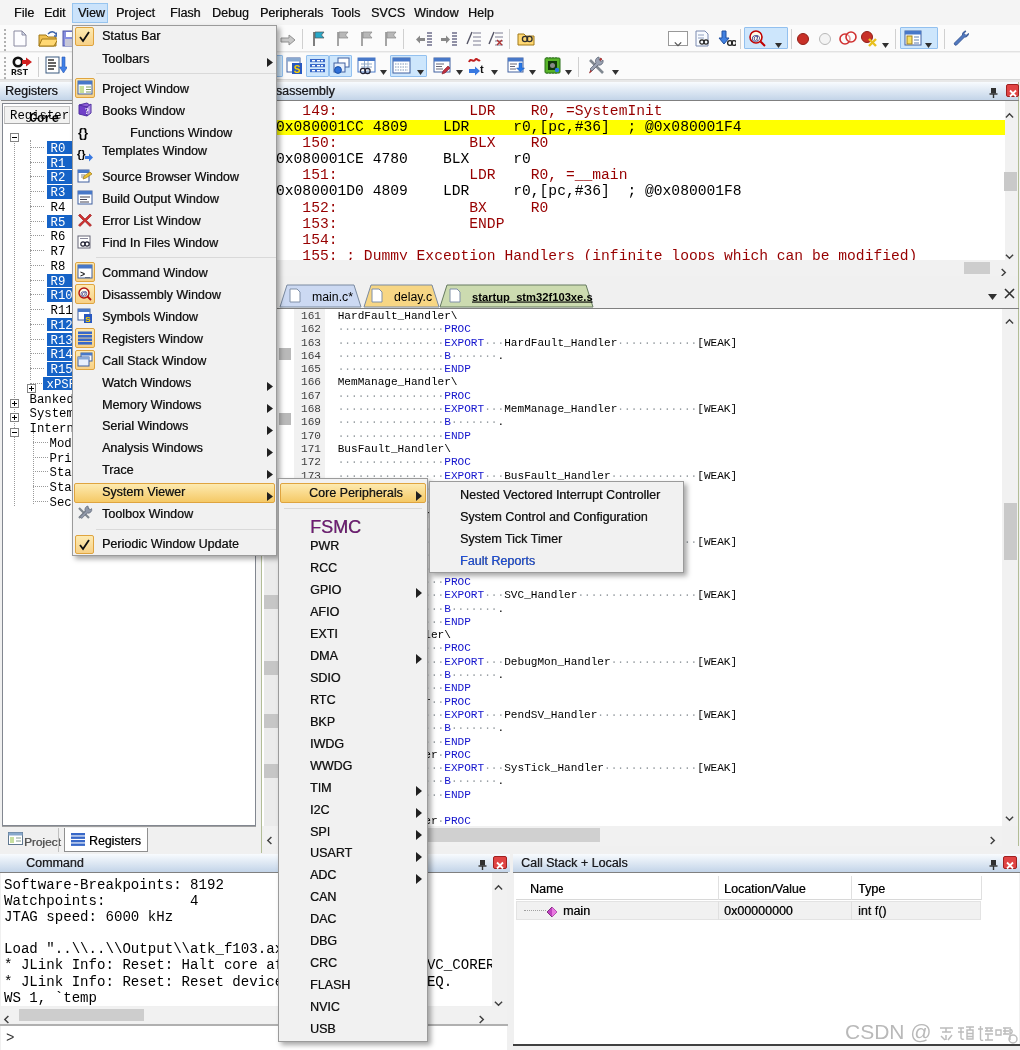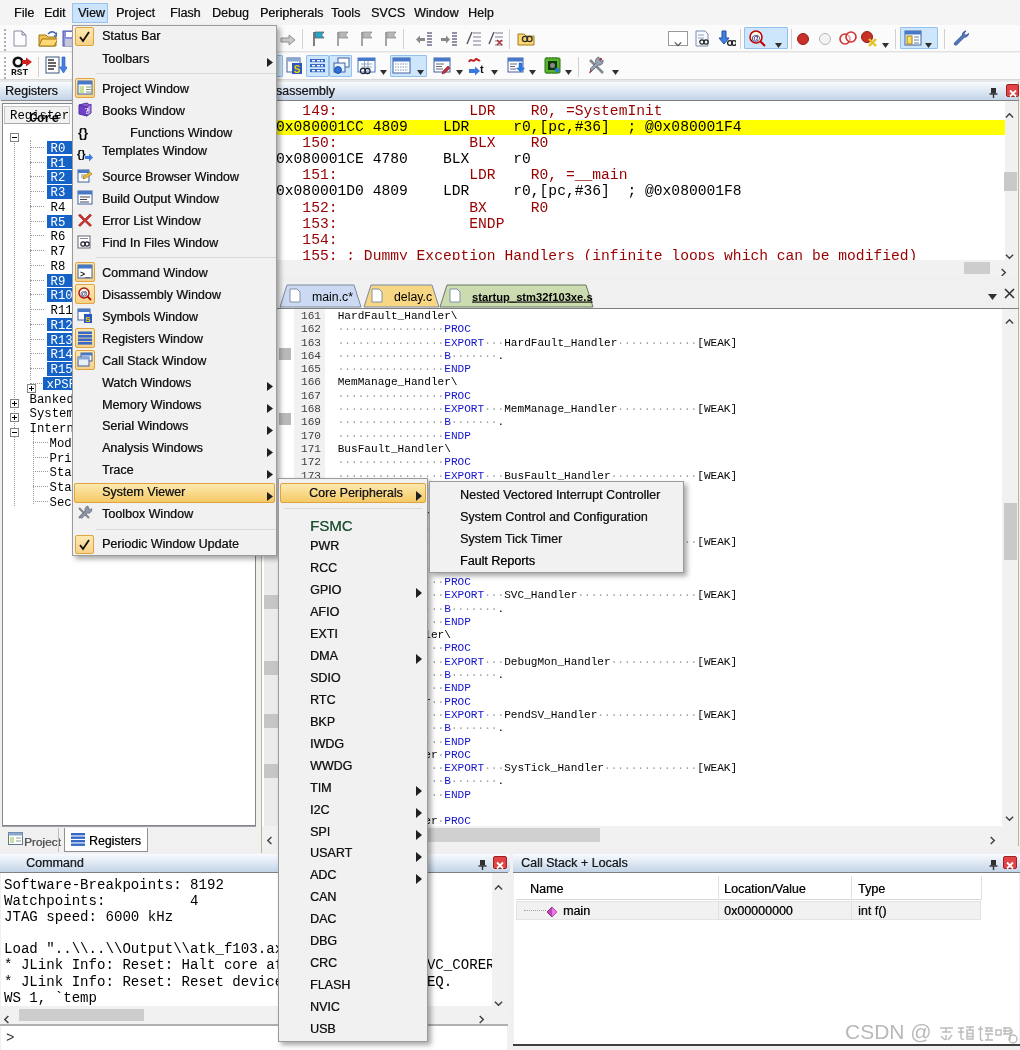--- a/index.html
+++ b/index.html
@@ -793,21 +793,21 @@
       <path d="M2 7 l3 4 6 -9" fill="none" stroke="#101010" stroke-width="1.8"></path>
     </svg></div>
 <div class="ft" style="left:102px;top:537.3px;font-size:12.5px;color:#111;white-space:nowrap;">Periodic Window Update</div>
 <div style="left:278px;top:478px;width:150px;height:564px;background:#f1f1f1;border:1px solid #9b9b9b;box-shadow:3px 3px 5px rgba(0,0,0,0.35);"></div>
 <div class="hl" style="left:280px;top:483px;width:146px;height:20px;"></div>
 <div class="ft" style="left:309px;top:486.3px;font-size:12.5px;color:#111;white-space:nowrap;">Core Peripherals</div>
 <div style="left:416px;top:487px;width:6px;height:10px;"><svg width="6" height="10" viewBox="0 0 6 10">
       <path d="M0 0 L6 5 L0 10 Z" fill="#202020"></path>
     </svg></div>
 <div class="sep" style="left:284px;top:508px;width:138px;height:1px;"></div>
-<div class="ft" style="left:310px;top:517.1999999999999px;font-size:15px;color:#14532d;white-space:nowrap;">FSMC</div>
+<div class="ft" style="left:310px;top:517.1999999999999px;font-size:18px;color:#701a75;white-space:nowrap;">FSMC</div>
 <div class="ft" style="left:310px;top:539.15px;font-size:12.5px;color:#111;white-space:nowrap;">PWR</div>
 <div class="ft" style="left:310px;top:561.1px;font-size:12.5px;color:#111;white-space:nowrap;">RCC</div>
 <div class="ft" style="left:310px;top:583.0500000000001px;font-size:12.5px;color:#111;white-space:nowrap;">GPIO</div>
 <div style="left:416px;top:584.2500000000001px;width:6px;height:10px;"><svg width="6" height="10" viewBox="0 0 6 10">
       <path d="M0 0 L6 5 L0 10 Z" fill="#202020"></path>
     </svg></div>
 <div class="ft" style="left:310px;top:605.0000000000001px;font-size:12.5px;color:#111;white-space:nowrap;">AFIO</div>
 <div class="ft" style="left:310px;top:626.9500000000002px;font-size:12.5px;color:#111;white-space:nowrap;">EXTI</div>
 <div class="ft" style="left:310px;top:648.9000000000002px;font-size:12.5px;color:#111;white-space:nowrap;">DMA</div>
 <div style="left:416px;top:650.1000000000003px;width:6px;height:10px;"><svg width="6" height="10" viewBox="0 0 6 10">
@@ -842,12 +842,12 @@
 <div class="ft" style="left:310px;top:912.3000000000008px;font-size:12.5px;color:#111;white-space:nowrap;">DAC</div>
 <div class="ft" style="left:310px;top:934.2500000000008px;font-size:12.5px;color:#111;white-space:nowrap;">DBG</div>
 <div class="ft" style="left:310px;top:956.2000000000008px;font-size:12.5px;color:#111;white-space:nowrap;">CRC</div>
 <div class="ft" style="left:310px;top:978.1500000000009px;font-size:12.5px;color:#111;white-space:nowrap;">FLASH</div>
 <div class="ft" style="left:310px;top:1000.1000000000009px;font-size:12.5px;color:#111;white-space:nowrap;">NVIC</div>
 <div class="ft" style="left:310px;top:1022.0500000000009px;font-size:12.5px;color:#111;white-space:nowrap;">USB</div>
 <div style="left:429px;top:481px;width:255px;height:92px;background:#f1f1f1;border:1px solid #9b9b9b;box-shadow:3px 3px 5px rgba(0,0,0,0.35);"></div>
 <div class="ft" style="left:460px;top:488.0px;font-size:12.5px;color:#111;white-space:nowrap;">Nested Vectored Interrupt Controller</div>
 <div class="ft" style="left:460px;top:509.90000000000003px;font-size:12.5px;color:#111;white-space:nowrap;">System Control and Configuration</div>
 <div class="ft" style="left:460px;top:531.8px;font-size:12.5px;color:#111;white-space:nowrap;">System Tick Timer</div>
-<div class="ft" style="left:460px;top:553.6999999999999px;font-size:12.5px;color:#000000;white-space:nowrap;">Fault Reports</div>
+<div class="ft" style="left:460px;top:553.6999999999999px;font-size:12.5px;color:#1d4ed8;white-space:nowrap;">Fault Reports</div>
 </body></html>

